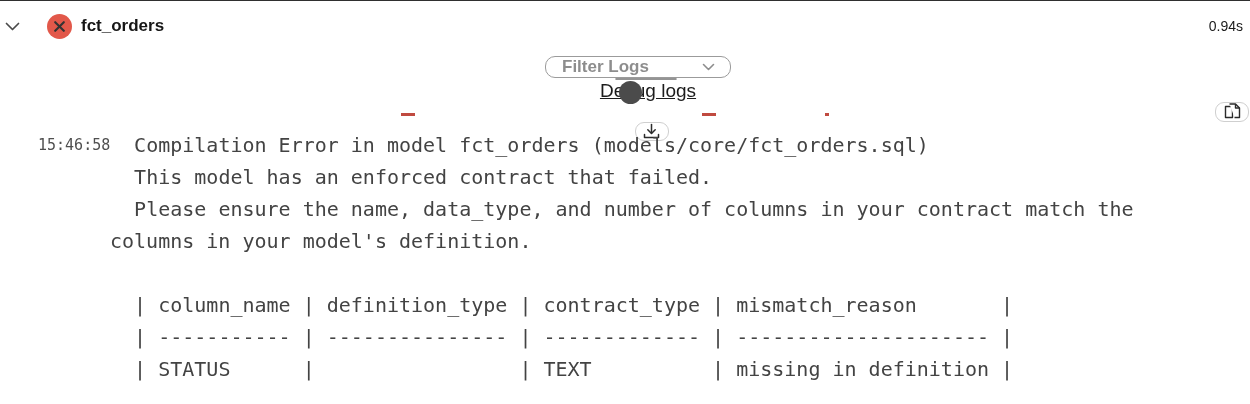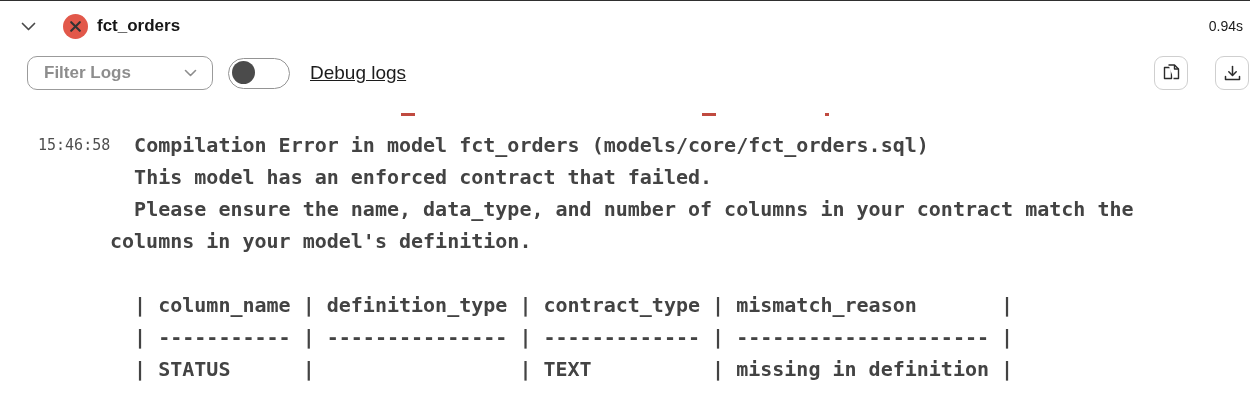--- a/index.html
+++ b/index.html
@@ -2,51 +2,51 @@
 <html><head>
 <meta charset="utf-8">
 <style>
   html,body { margin:0; padding:0; background:#fff; font-family:"Liberation Sans",sans-serif; }
   .panel {
     position:relative; width:1250px; height:404px; background:#fff;
     border-top:1px solid #2f2f2f; box-sizing:border-box; overflow:hidden;
   }
 
   
-  .header-row { display:flex; align-items:center; height:50px; padding:0 7px 0 16px; box-sizing:border-box; }
+  .header-row { display:flex; align-items:center; height:50px; padding:0 7px 0 0; box-sizing:border-box; }
   .collapse-btn { width:24px; height:24px; display:flex; align-items:center; justify-content:center;
     background:none; border:none; padding:0; cursor:pointer; }
   .status-dot { width:25px; height:25px; border-radius:50%; background:#e2584a;
     display:flex; align-items:center; justify-content:center; margin-left:23px; flex:0 0 auto; }
   .run-title { margin-left:9px; font-size:17px; font-weight:700; color:#161616; }
   .duration { margin-left:auto; font-size:14px; color:#1a1a1a; }
 
   
-  .toolbar-row { display:flex; align-items:center; height:44px; padding:0 1px 10px 27px; box-sizing:content-box; height:34px; padding-top:5px; padding-bottom:5px; }
+  .toolbar-row { display:flex; align-items:center; height:44px; padding:0 1px 10px 27px; box-sizing:content-box; height:34px; padding-top:5px; padding-bottom:5px;flex-direction:column; }
   .filter-btn { width:186px; height:34px; box-sizing:border-box; background:#fff;
     border:1.5px solid #9b9b9b; border-radius:10px; display:flex; align-items:center;
     justify-content:space-between; padding:0 15px 0 16px; cursor:pointer;
     color:#8d8d8d; font-family:"Liberation Sans",sans-serif; font-size:17px; font-weight:600; }
   .toggle { margin-left:15px; width:62px; height:31px; box-sizing:border-box; background:#fff;
     border:1.5px solid #949494; border-radius:17px; position:relative; cursor:pointer; padding:0; }
   .toggle .knob { position:absolute; left:3px; top:2px; width:23px; height:23px;
     border-radius:50%; background:#4b4b4b; }
   .debug-label { margin-left:20px; font-size:19px; font-weight:500; color:#1c1c1c;text-decoration:underline; }
   .icon-btn { width:34px; height:34px; box-sizing:border-box; background:#fff;
     border:1px solid #cfcfcf; border-radius:9px; display:flex; align-items:center;
     justify-content:center; cursor:pointer; padding:0; }
   .icon-btn.copy { margin-left:auto; }
   .icon-btn.download { margin-left:27px; }
 
   
   .log-area { position:relative; padding:34px 20px 10px 110px; box-sizing:border-box; }
   .timestamp { position:absolute; left:38px; top:34px;
     font-family:"DejaVu Sans Mono",monospace; font-size:15px; line-height:32px; color:#4f4f4f; }
   .log-message { margin:0; font-family:"DejaVu Sans Mono",monospace; font-size:20px;
-    line-height:32px; color:#434343; white-space:pre-wrap; max-width:1044px;font-weight:bold; }
+    line-height:32px; color:#434343; white-space:pre-wrap; max-width:1044px; }
   
   .red-mark { position:absolute; top:18px; height:3px; background:#c04a40; }
   .red-mark.m1 { left:401px; width:14px; }
   .red-mark.m2 { left:702px; width:14px; }
   .red-mark.m3 { left:825px; width:4px; }
 
   svg { display:block; }
 </style>
 </head>
 <body>

